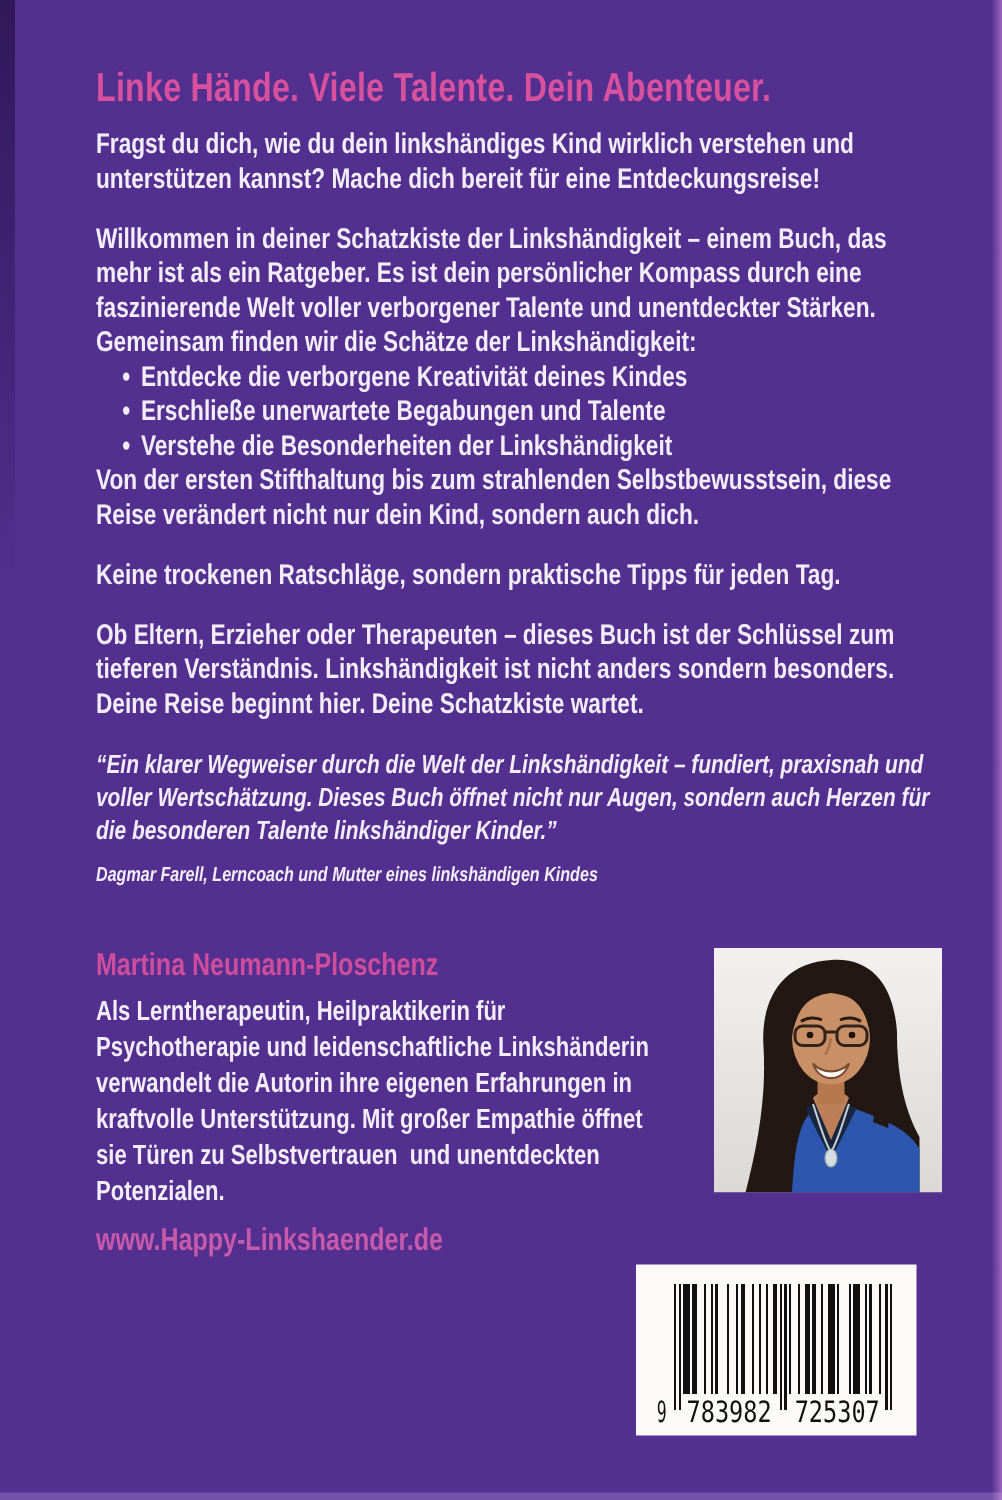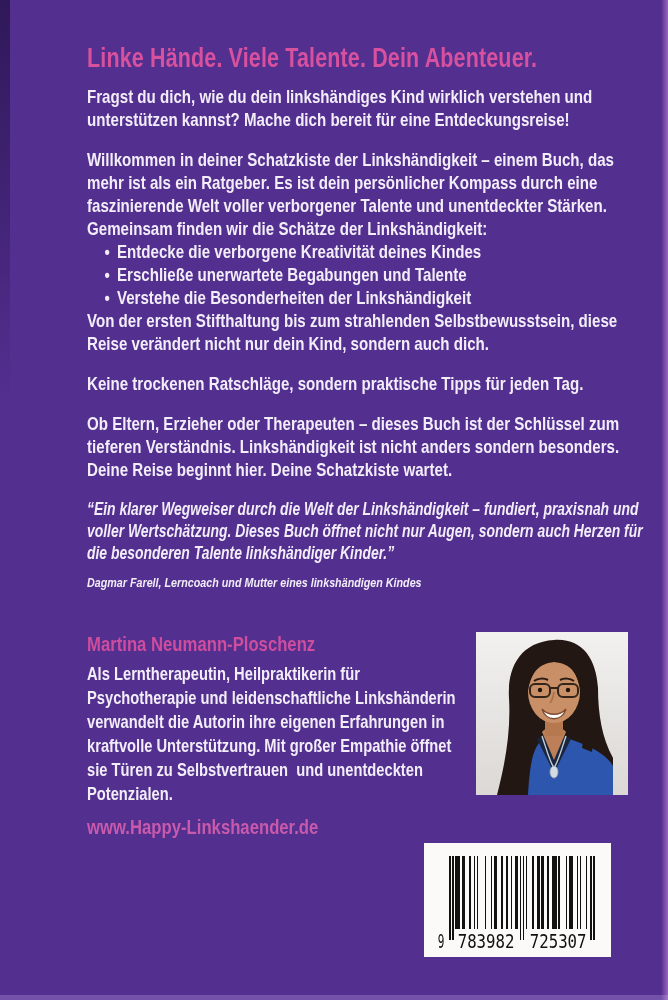--- a/index.html
+++ b/index.html
@@ -10,21 +10,21 @@
     -webkit-font-smoothing:antialiased;
   }
   
   .edge-left{position:absolute;left:0;top:0;width:10px;height:400px;
     background:linear-gradient(180deg,rgba(18,5,45,.55),rgba(18,5,45,0));z-index:5;}
   .edge-right{position:absolute;right:0;top:0;width:7px;height:100%;
     background:linear-gradient(90deg,rgba(110,70,160,.0),#9a67bd);z-index:5;}
   .edge-bottom{position:absolute;left:0;bottom:0;width:100%;height:5px;
     background:rgba(205,175,235,.28);z-index:5;}
 
-  .content{position:absolute;left:87px;top:42px;right:0;}
+  .content{position:absolute;left:64px;top:42px;right:0;}
   .copy{width:700px;transform:scaleX(0.795);transform-origin:left top;}
 
   .headline{font-size:27px;line-height:32px;font-weight:700;
     color:var(--pink,#D7519F);margin:0 0 11px 0;letter-spacing:.2px;}
 
   p,li{color:var(--body,#F2EDF8);font-weight:700;}
   .para{font-size:19px;line-height:23px;margin:0 0 17px 0;}
   .tight{margin:0;}
   ul.bullets{list-style:none;margin:0;padding:0 0 0 22px;}
   ul.bullets li{font-size:19px;line-height:23px;}

